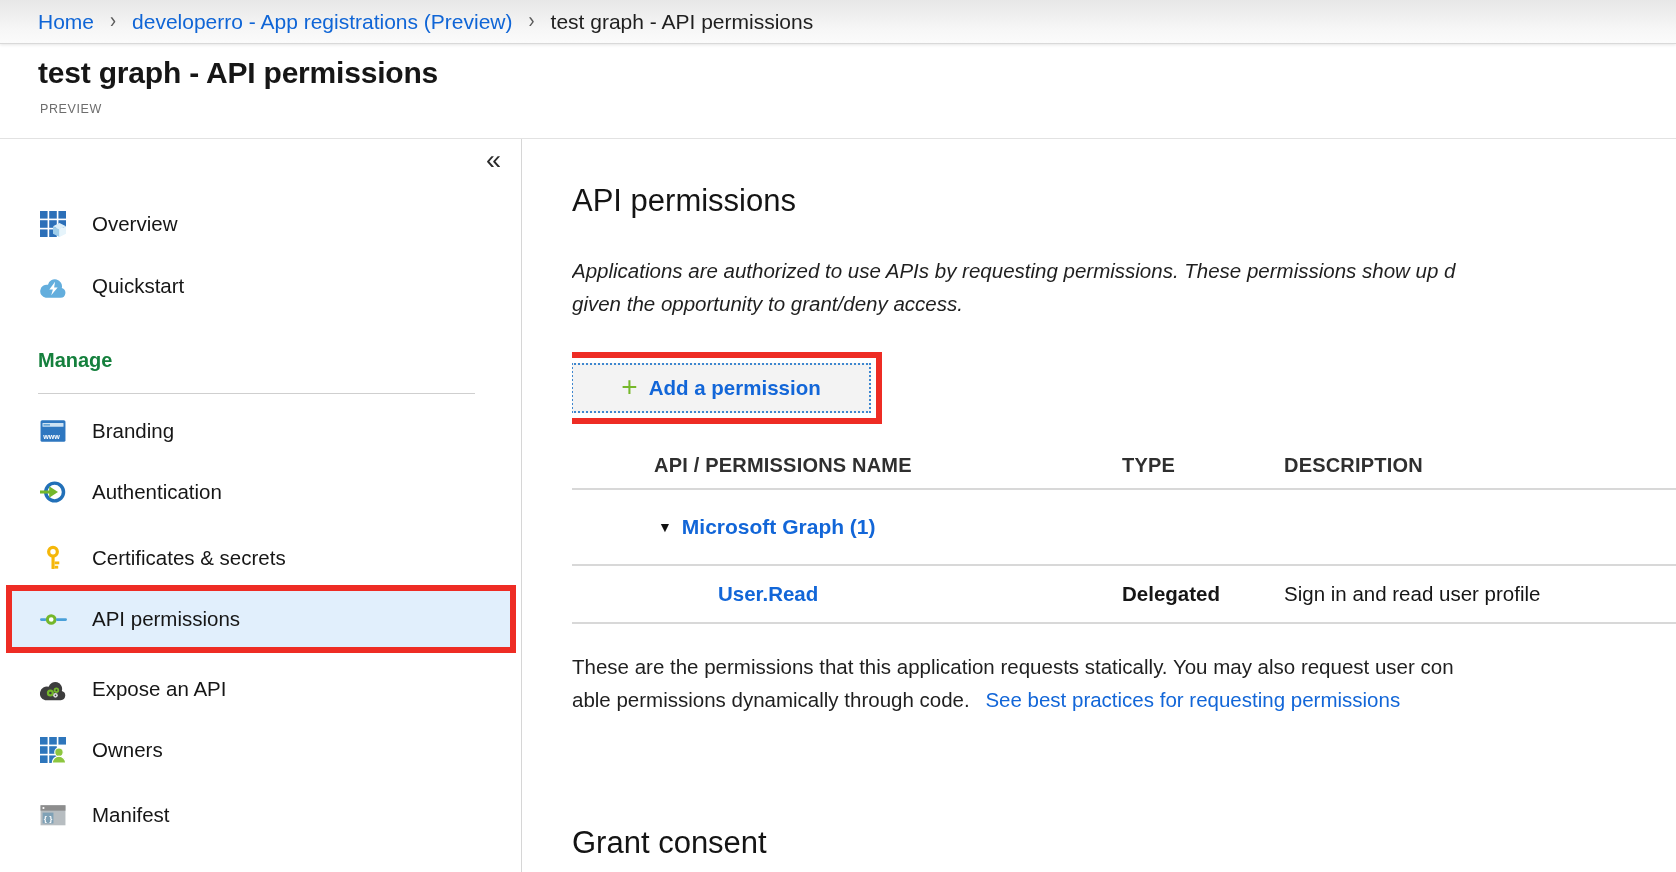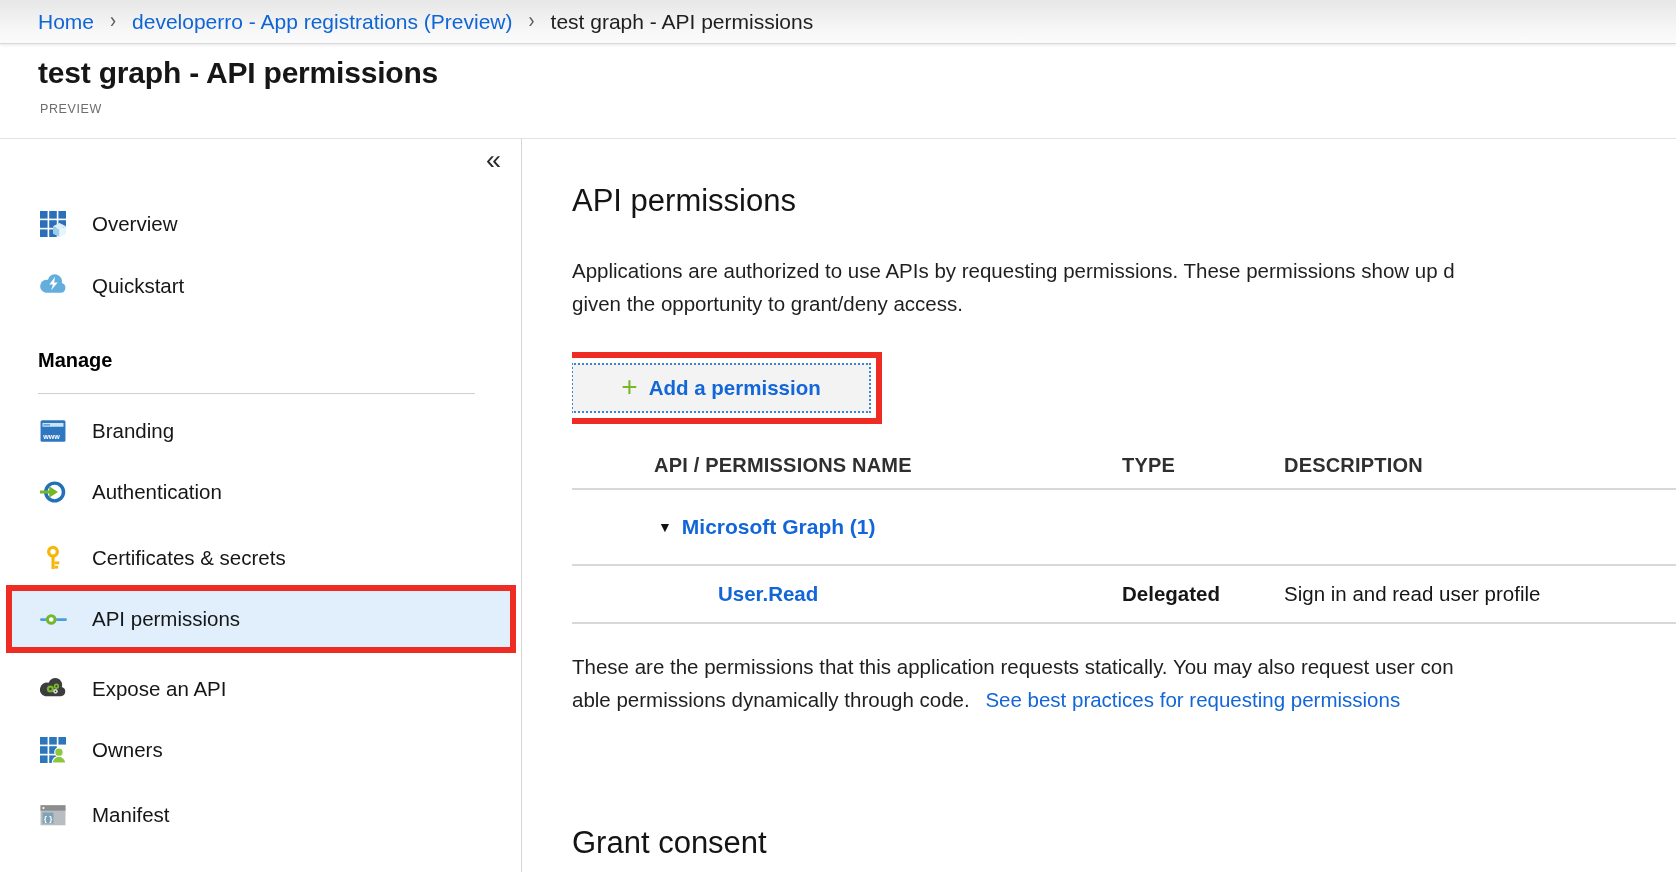--- a/index.html
+++ b/index.html
@@ -35,36 +35,36 @@
   .page-title{position:absolute;left:38px;top:12px;font-size:30px;font-weight:700;letter-spacing:-0.2px;color:#161616;margin:0;}
   .preview-label{position:absolute;left:40px;top:58px;font-size:12.5px;color:#6d6d6d;letter-spacing:0.6px;}
   .band-divider{position:absolute;top:138px;left:0;width:1676px;border-top:1px solid #e2e2e2;}
   
   .sidebar{
     position:absolute;top:139px;left:0;width:522px;height:733px;
     background:#fff;border-right:1px solid var(--gray-divider);
   }
   .collapse-btn{position:absolute;top:8px;right:20px;font-size:27px;color:#2b2b2b;cursor:pointer;line-height:1;}
   .side-item{position:absolute;left:0;width:521px;height:62px;display:flex;align-items:center;cursor:pointer;}
-  .side-item .ic{position:absolute;left:40px;width:29px;height:26px;display:flex;align-items:flex-start;}
+  .side-item .ic{position:absolute;left:40px;width:29px;height:26px;display:flex;align-items:flex-end;}
   .side-item .lbl{position:absolute;left:92px;font-size:20.5px;color:#161616;}
-  .manage-hdr{position:absolute;top:210px;left:38px;font-size:20px;font-weight:700;color:#000000;}
+  .manage-hdr{position:absolute;top:210px;left:38px;font-size:20px;font-weight:700;color:#15803d;}
   .manage-div{position:absolute;top:254px;left:38px;width:437px;border-top:1px solid #cfcfcf;}
   .selected-wrap{
     position:absolute;top:446px;left:6px;width:510px;height:68px;
     border:6px solid var(--red);background:var(--selected-bg);
     display:flex;align-items:center;cursor:pointer;
   }
   .selected-wrap .ic{position:absolute;left:28px;width:27px;height:26px;display:flex;align-items:center;}
   .selected-wrap .lbl{position:absolute;left:80px;font-size:20.5px;color:#161616;}
   
   .main{position:absolute;top:139px;left:572px;width:1104px;height:733px;overflow:hidden;}
   .section-title{font-size:31px;font-weight:400;color:#141414;margin:43px 0 0;line-height:38px;}
   .para{margin:34px 0 0;font-size:20.5px;line-height:33px;color:#1f1f1f;}
-  .para .ln{white-space:nowrap;overflow:hidden;}
+  .para .ln{white-space:nowrap;overflow:hidden;font-style:italic;}
   .red-annot{
     display:inline-block;margin:32px 0 0 -12px;border:6px solid var(--red);padding:5px;background:#fff;
   }
   .add-perm-btn{
     width:300px;height:50px;background:#f3f3f3;border:2px dotted #3e87cf;
     display:flex;align-items:center;justify-content:center;gap:11px;cursor:pointer;
   }
   .add-perm-btn .plus{color:var(--green);font-size:28px;font-weight:400;line-height:1;margin-top:-3px;}
   .add-perm-btn .btn-lbl{color:#1266d8;font-size:20.5px;font-weight:700;}
   .tbl{margin-top:18px;}

